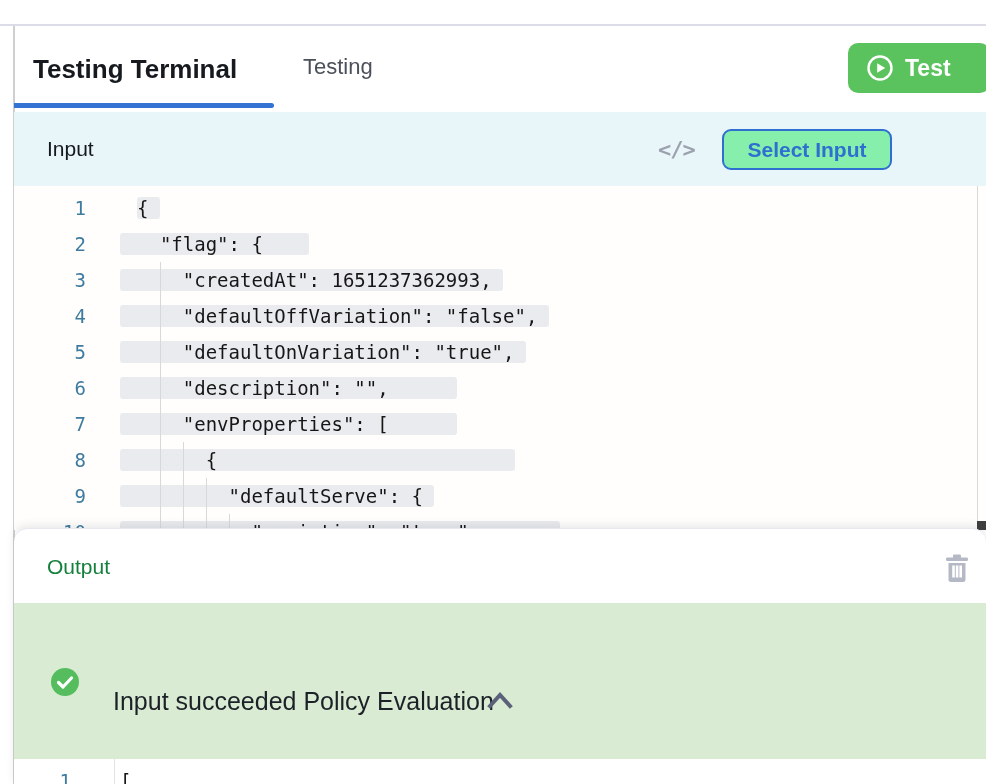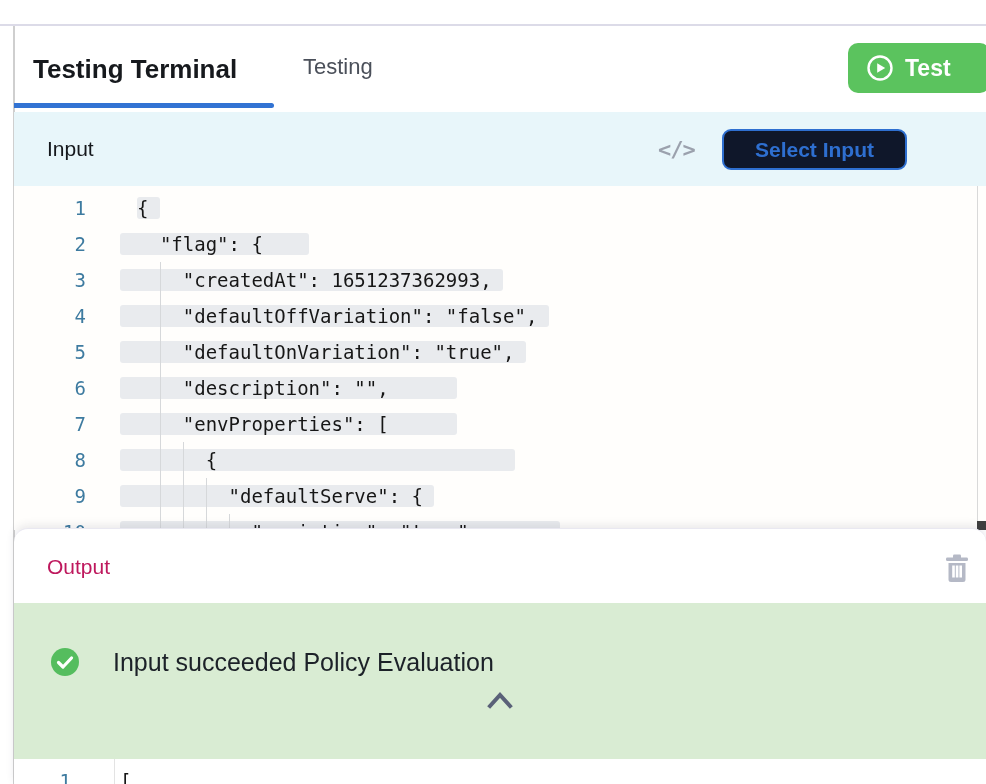--- a/index.html
+++ b/index.html
@@ -20,48 +20,48 @@
     border:none; border-radius:10px; color:#fff; font-size:23px; font-weight:bold;
     display:flex; align-items:center; justify-content:flex-start; padding-left:18px; gap:11px; cursor:pointer;
     font-family:"Liberation Sans", sans-serif; }
 
   
   #input-header { position:absolute; left:14px; top:112px; right:0; height:74px; background:#e8f6fa; }
   #input-title { position:absolute; left:33px; top:50%; transform:translateY(-50%); font-size:21px; color:#15181c;text-align:center; }
   #code-icon { position:absolute; left:644px; top:50%; transform:translateY(-50%); width:40px;
     color:#9ba1ad; font-size:22px; font-weight:bold; letter-spacing:-1px; cursor:pointer;
     font-family:"DejaVu Sans Mono", monospace; }
-  #select-input-button { position:absolute; left:708px; top:17px; width:185px; height:41px; background:#0f172a;
+  #select-input-button { position:absolute; left:708px; top:17px; width:170px; height:41px; background:#86efac;
     border:2px solid #2e6fd0; border-radius:9px; color:#2e6fd0; font-size:21px; font-weight:bold;
     display:flex; align-items:center; justify-content:center; cursor:pointer;
     font-family:"Liberation Sans", sans-serif; }
 
   
   #input-editor { position:absolute; left:14px; top:186px; right:0; height:344px; background:#fffefc;
     overflow:hidden; padding-top:4px; }
   .code-line { display:flex; height:36px; font-family:"DejaVu Sans Mono", monospace;
     font-size:19px; line-height:36px; white-space:pre; }
   .code-line .ln { width:72px; text-align:right; color:#3e7ba0; flex:none; }
   .code-line .ct { margin-left:51px; color:#161616; }
   .code-line .hl { background:#e9ebee; margin-left:-17px; padding-left:17px; border-radius:3px; }
   .code-line.first .hl { margin-left:0; padding-left:0; border-radius:3px; }
   .indent-guide { position:absolute; width:1px; background:#d6d8da; }
   #editor-vscroll-line { position:absolute; left:977px; top:186px; height:344px; width:1px; background:#d9d9d9; }
   #editor-scroll-thumb { position:absolute; left:977px; top:521px; width:9px; height:9px; background:#3f3f3f; }
 
   
   #output-card { position:absolute; left:14px; top:528px; right:0; height:256px; background:#ffffff;
     border-radius:14px 14px 0 0; box-shadow:0 -3px 9px rgba(50,50,80,0.10); border-top:1px solid #e9e8f1; }
-  #output-title { position:absolute; left:33px; top:26px; font-size:21px; color:#be185d; }
+  #output-title { position:absolute; left:33px; top:26px; font-size:21px; color:#15803d; }
   #trash-icon { position:absolute; right:14px; top:23px; width:30px; height:32px; cursor:pointer; }
 
   
   #success-banner { position:absolute; left:0; right:0; top:74px; height:156px; background:#d9ecd3; }
   #banner-row { position:absolute; left:36px; top:44px; display:flex; align-items:center; gap:33px; }
-  #banner-message { font-size:25px; color:#1c2128; }
+  #banner-message { font-size:25px; color:#1c2128;margin-top:40px; }
   #collapse-chevron { position:absolute; left:50%; transform:translateX(-50%); top:88px; cursor:pointer; }
 
   
   #output-editor { position:absolute; left:0; right:0; top:230px; height:26px; background:#ffffff; padding-top:4px; overflow:hidden; }
   #output-editor .code-line .ln { width:57px; }
   #output-editor .code-line .ct { margin-left:49px; }
   #output-gutter-line { position:absolute; left:100px; top:230px; height:26px; width:1px; background:#e3e3e3; }
 </style>
 </head>
 <body>

